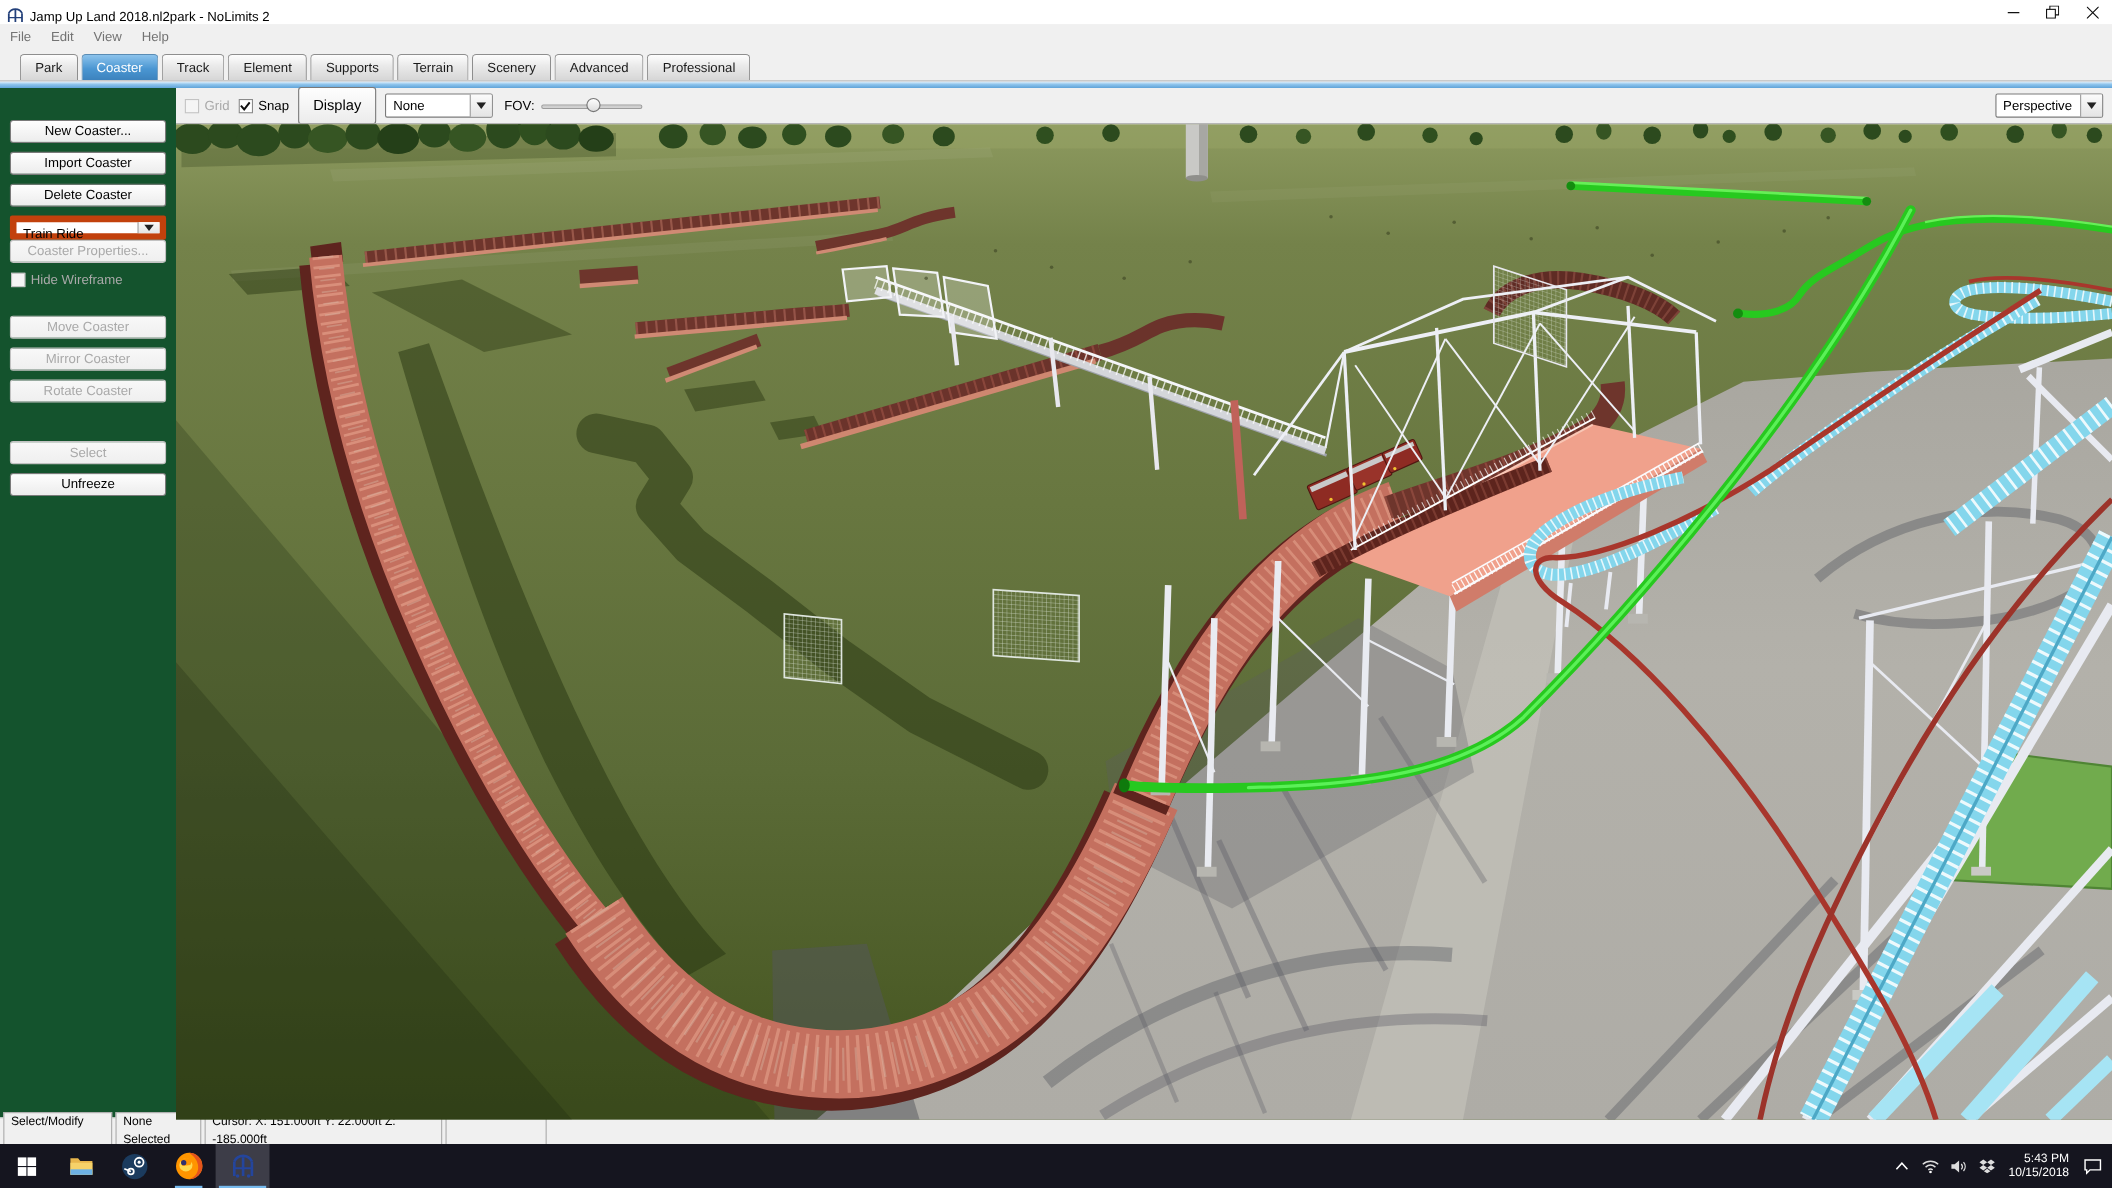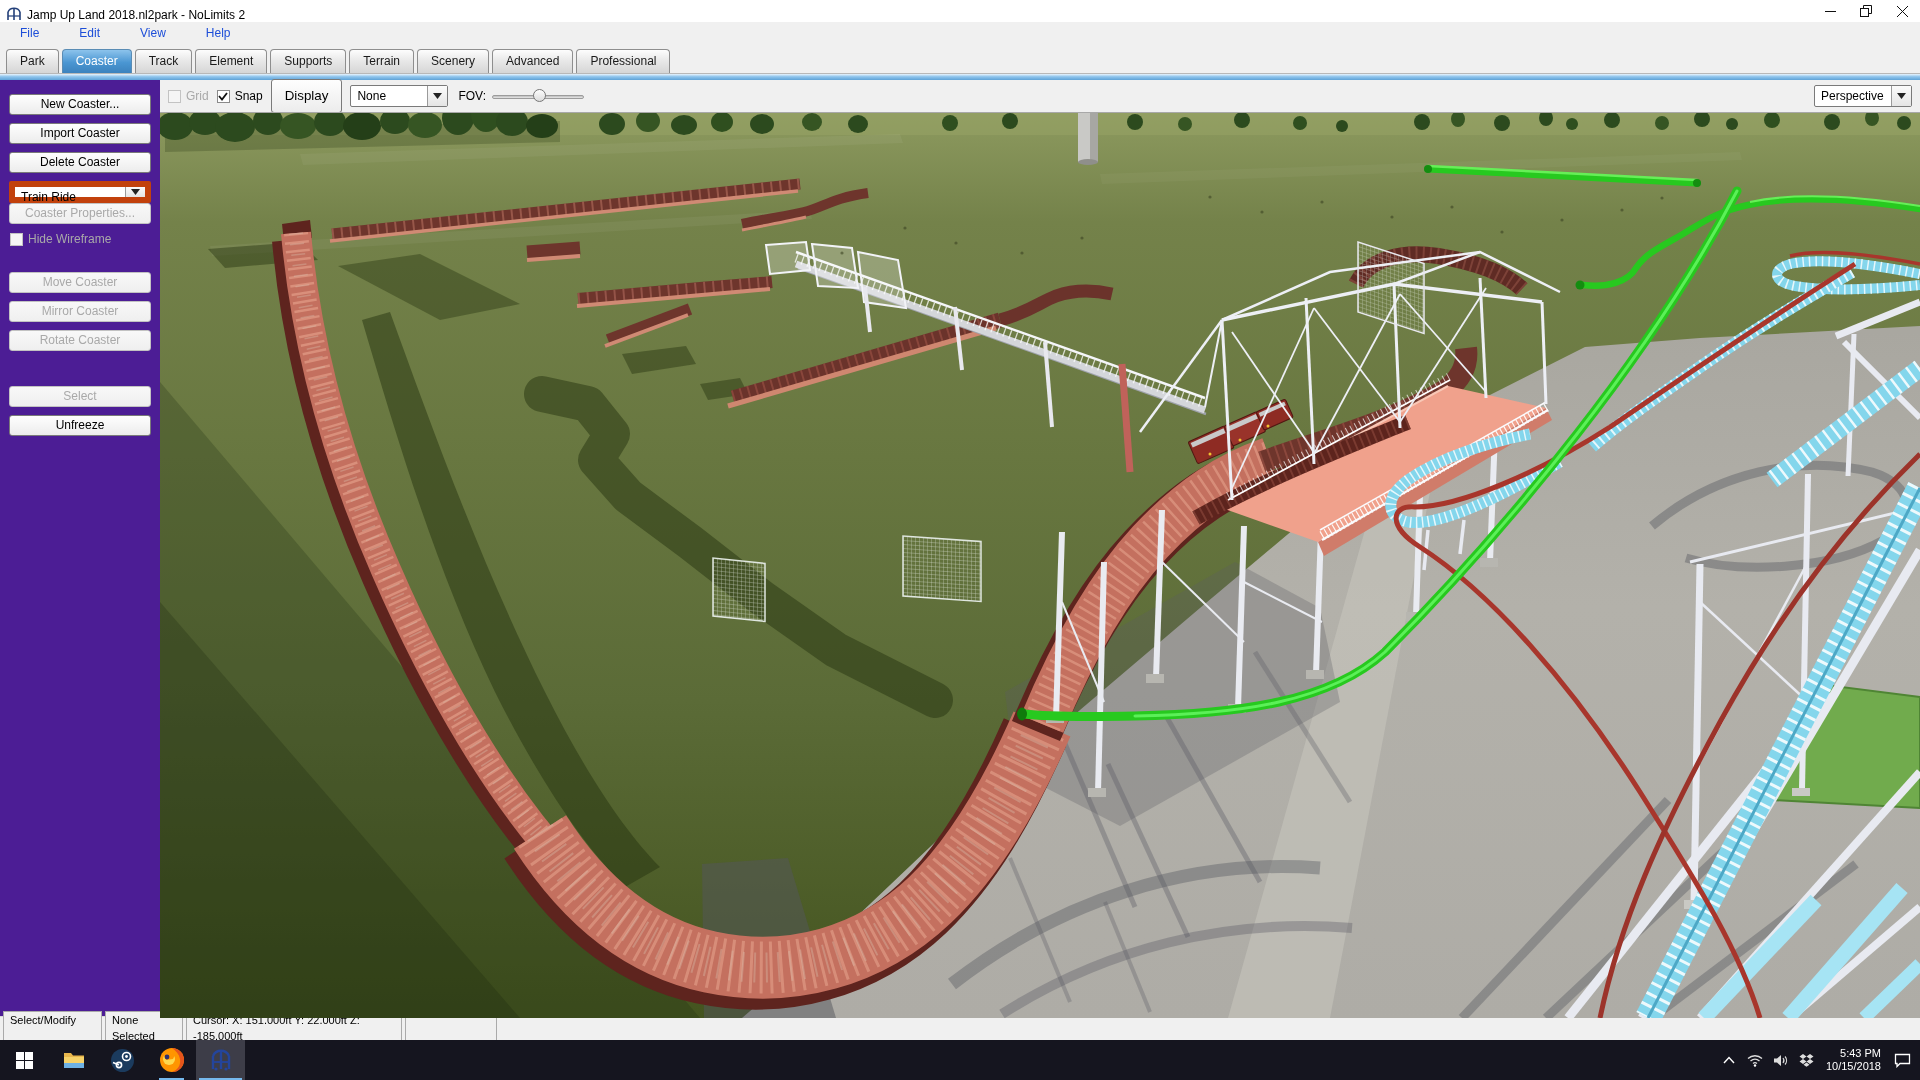--- a/index.html
+++ b/index.html
@@ -17,32 +17,32 @@
   
   .titlebar{height:22px;background:#fff;display:flex;align-items:flex-end;flex:0 0 22px}
   .titlebar .appicon{width:16px;height:16px;margin:0 5px 0 6px}
   .titlebar .title{font-size:12px;color:#000}
   .titlebar .spacer{flex:1}
   .wbtn{width:36px;height:22px;display:flex;align-items:center;justify-content:center}
   .wbtn svg{display:block}
 
   
   .menubar{height:23px;background:#f0f0f0;display:flex;align-items:center;flex:0 0 23px;border-bottom:1px solid #f0f0f0}
-  .menubar .mitem{padding:3px 20px;color:#1d4ed8}
+  .menubar .mitem{padding:3px 9px;color:#737373}
 
   
-  .tabbar{height:28px;background:#f0f0f0;display:flex;align-items:flex-end;padding-left:6px;flex:0 0 28px}
+  .tabbar{height:28px;background:#f0f0f0;display:flex;align-items:flex-end;padding-left:18px;flex:0 0 28px}
   .tab{height:24px;line-height:22px;padding:0 13px;margin-right:3px;border:1px solid #8e8e8e;border-bottom:none;
        border-radius:4px 4px 0 0;background:linear-gradient(#fdfdfd,#e9e9e9 45%,#d6d6d6);color:#1a1a1a}
   .tab.active{background:linear-gradient(#8cc3ec,var(--accent-blue) 55%,#3c82bd);color:#fff;border-color:#5a8cb4}
   .accentline{height:7px;background:linear-gradient(#e9f4fd,#8ec4ec 45%,#5fa3d8);flex:0 0 7px;border-top:1px solid #b8b8b8}
 
   
   .content{flex:1;display:flex;min-height:0}
-  .sidebar{width:160px;background:#4c1d95;padding-top:14px;flex:0 0 160px}
+  .sidebar{width:160px;background:#14532d;padding-top:29px;flex:0 0 160px}
   .sbtn{display:block;width:142px;height:21px;margin:0 auto 8px auto;border:1px solid #7a7a7a;border-radius:3px;
         background:linear-gradient(#fefefe,#ececec);font-size:12px;text-align:center;line-height:19px;color:#000}
   .sbtn.disabled{border-color:#c2c2c2;color:#a9a9a9;background:linear-gradient(#f8f8f8,#efefef)}
   .scombo{width:142px;height:22px;margin:1px auto 0 auto;border:6px solid #c2410c;border-radius:2px;background:#fff;display:flex}
   .scombo .val{flex:1;line-height:20px;padding-left:6px}
   .scombo .arrow{width:20px;border-left:1px solid #9a9a9a;background:linear-gradient(#fbfbfb,#e4e4e4);
                  display:flex;align-items:center;justify-content:center}
   .checkrow{display:flex;align-items:center;margin:2px 16px 12px 10px}
   .checkrow.disabled{color:#a9a9a9}
   .cbox{width:13px;height:13px;border:1px solid #8a8a8a;background:#fff;margin-right:5px;display:inline-flex;align-items:center;justify-content:center}

